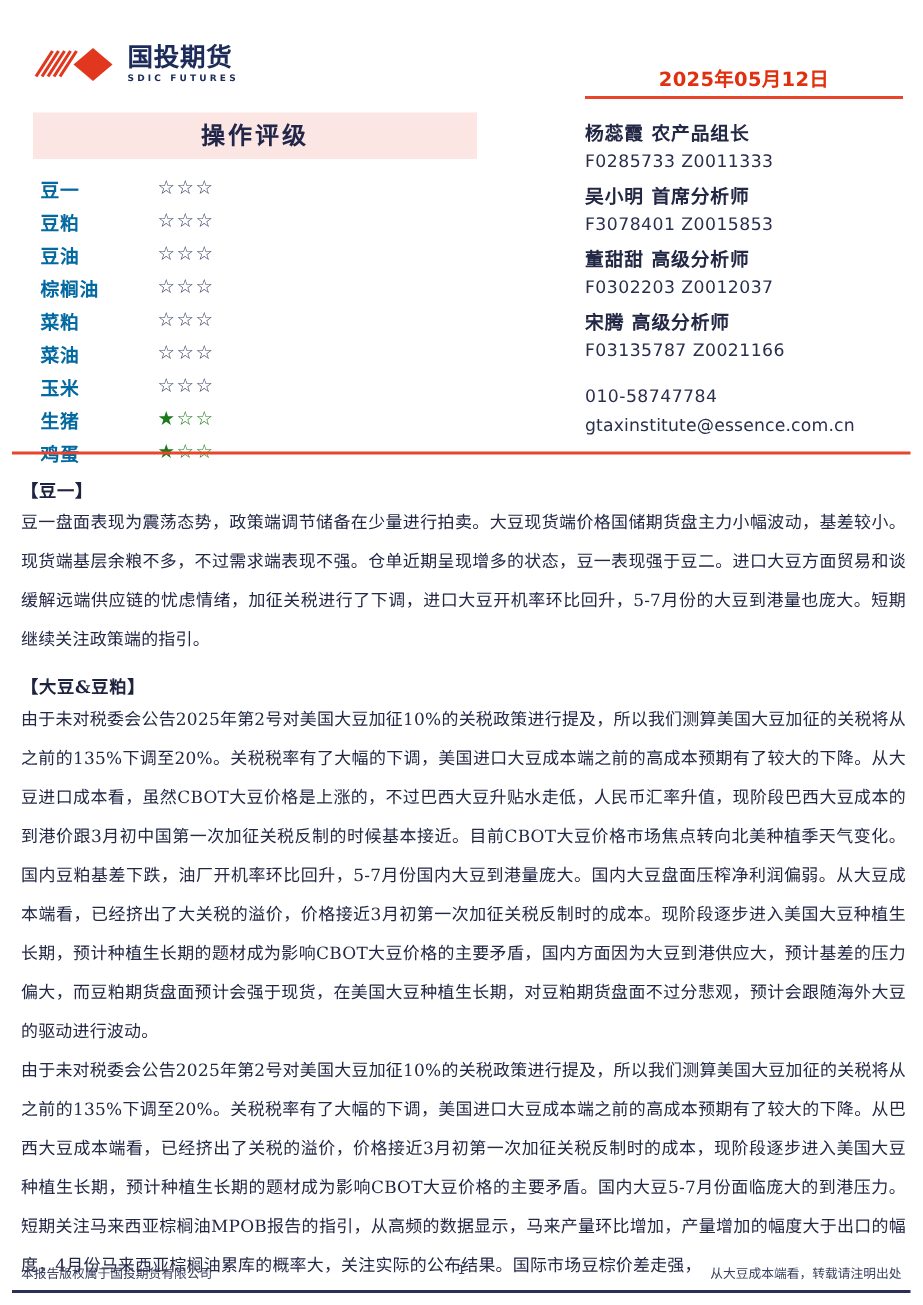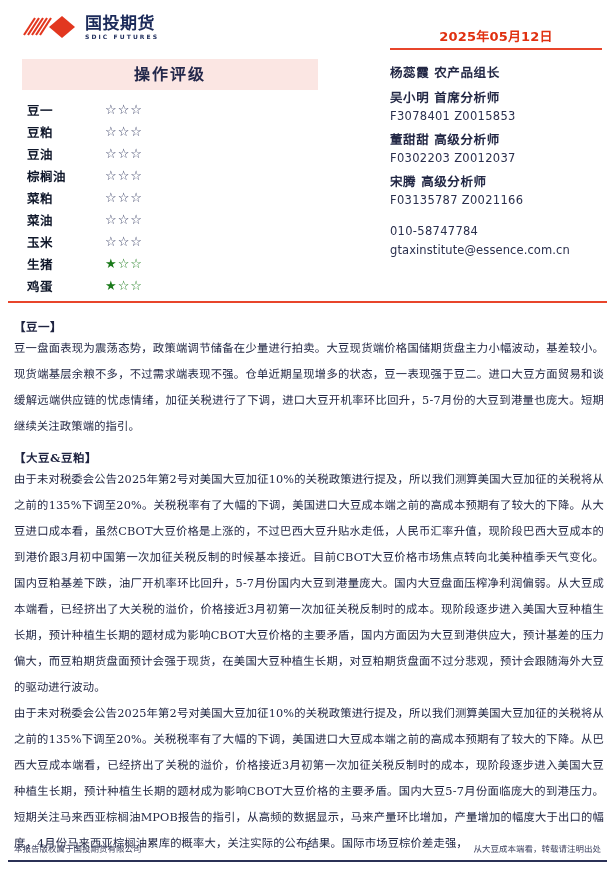--- a/index.html
+++ b/index.html
@@ -13,21 +13,21 @@
     height: 870px;
     position: relative;
     font-family: "DejaVu Sans", "Liberation Sans", sans-serif;
     color: #1f2440;
     overflow: hidden;
   }
 
   
   .header {
     position: absolute;
-    left: 0; top: 0;
+    left: 0; top: 16px;
     width: 570px;
     height: 300px;
     text-decoration: underline;
   }
 
   
   .logo-wrap {
     position: absolute;
     left: 22px;
     top: 14px;
@@ -84,21 +84,21 @@
   .rating-row {
     display: flex;
     align-items: center;
     height: 22px;
   }
   .rating-name {
     width: 78px;
     padding-left: 5px;
     font-size: 12.5px;
     font-weight: bold;
-    color: #0f172a;
+    color: #0369a1;
     font-family: "DejaVu Serif", "Liberation Serif", serif;
     letter-spacing: 0.5px;
   }
   .rating-stars {
     font-size: 13px;
     letter-spacing: 1px;
     line-height: 1;
     white-space: nowrap;
   }
   .star-hollow { color: #3a4066; }
@@ -319,20 +319,21 @@
         </div>
       </div>
   </div>
 
   <div class="right-col">
     <div class="date-line">2025年05月12日</div>
     <div class="date-rule"></div>
 
     <div class="contacts">
         <div class="contact-person">杨蕊霞 农产品组长</div>
+        <div class="contact-code">F0285733 Z0011333</div>
         <div class="contact-person">吴小明 首席分析师</div>
         <div class="contact-code">F3078401 Z0015853</div>
         <div class="contact-person">董甜甜 高级分析师</div>
         <div class="contact-code">F0302203 Z0012037</div>
         <div class="contact-person">宋腾 高级分析师</div>
         <div class="contact-code">F03135787 Z0021166</div>
       </div>
 
     <div class="contact-gap"></div>
     <div class="contact-phone">010-58747784</div>

